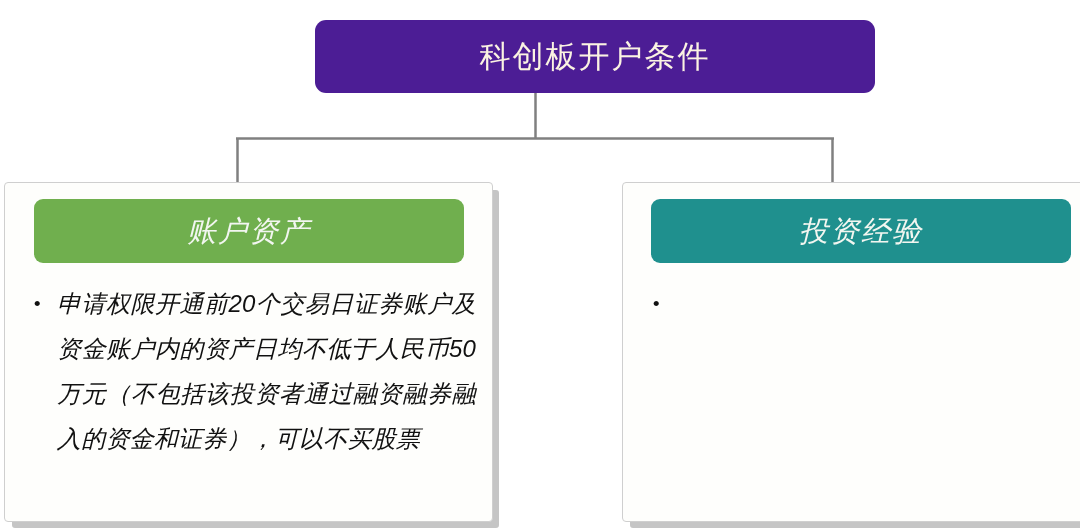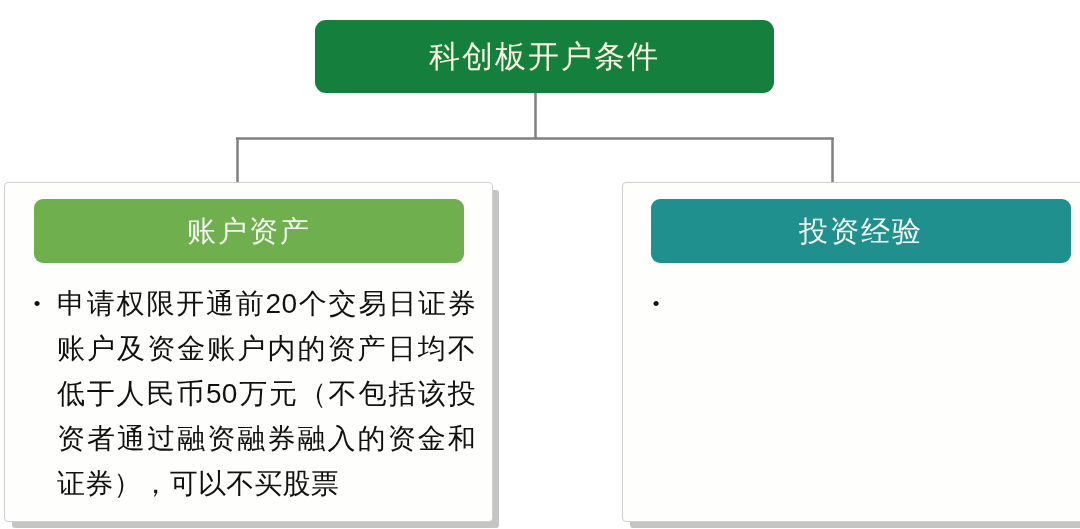--- a/index.html
+++ b/index.html
@@ -19,23 +19,23 @@
     left: 0; top: 0;
     width: 1080px;
     height: 529px;
   }
 
   
   .root-node {
     position: absolute;
     left: 315px;
     top: 20px;
-    width: 459px;
+    width: 560px;
     height: 73px;
-    background: #15803d;
+    background: #4c1d95;
     border-radius: 11px;
     display: flex;
     align-items: center;
     justify-content: center;
     box-sizing: border-box;
   }
   .root-node .root-label {
     color: #FBF3E2;
     font-size: 31px;
     letter-spacing: 2px;
@@ -53,20 +53,21 @@
   }
 
   
   .branch-card {
     position: absolute;
     background: #FEFEFC;
     border: 1px solid #CFCFCF;
     border-radius: 4px;
     box-sizing: border-box;
     box-shadow: 7px 7px 0 -1px rgba(150,150,150,0.55);
+    font-style: italic;
   }
   .branch-card.left {
     left: 4px;
     top: 182px;
     width: 489px;
     height: 340px;
   }
   .branch-card.right {
     left: 597px;
     top: 182px;
@@ -126,21 +127,21 @@
     font-size: 19px;
     line-height: 45px;
     width: 40px;
     text-align: center;
   }
   .branch-card.right .bullet-marker { width: 46px; }
 
   .bullet-text {
     flex: 1 1 auto;
     color: #111111;
-    font-size: 28px;
+    font-size: 24px;
     line-height: 45px;
     text-align: justify;
     text-justify: inter-ideograph;
     letter-spacing: 0.2px;
   }
   .branch-card.right .bullet-text {
     letter-spacing: 0.5px;
   }
 </style>
 </head>

